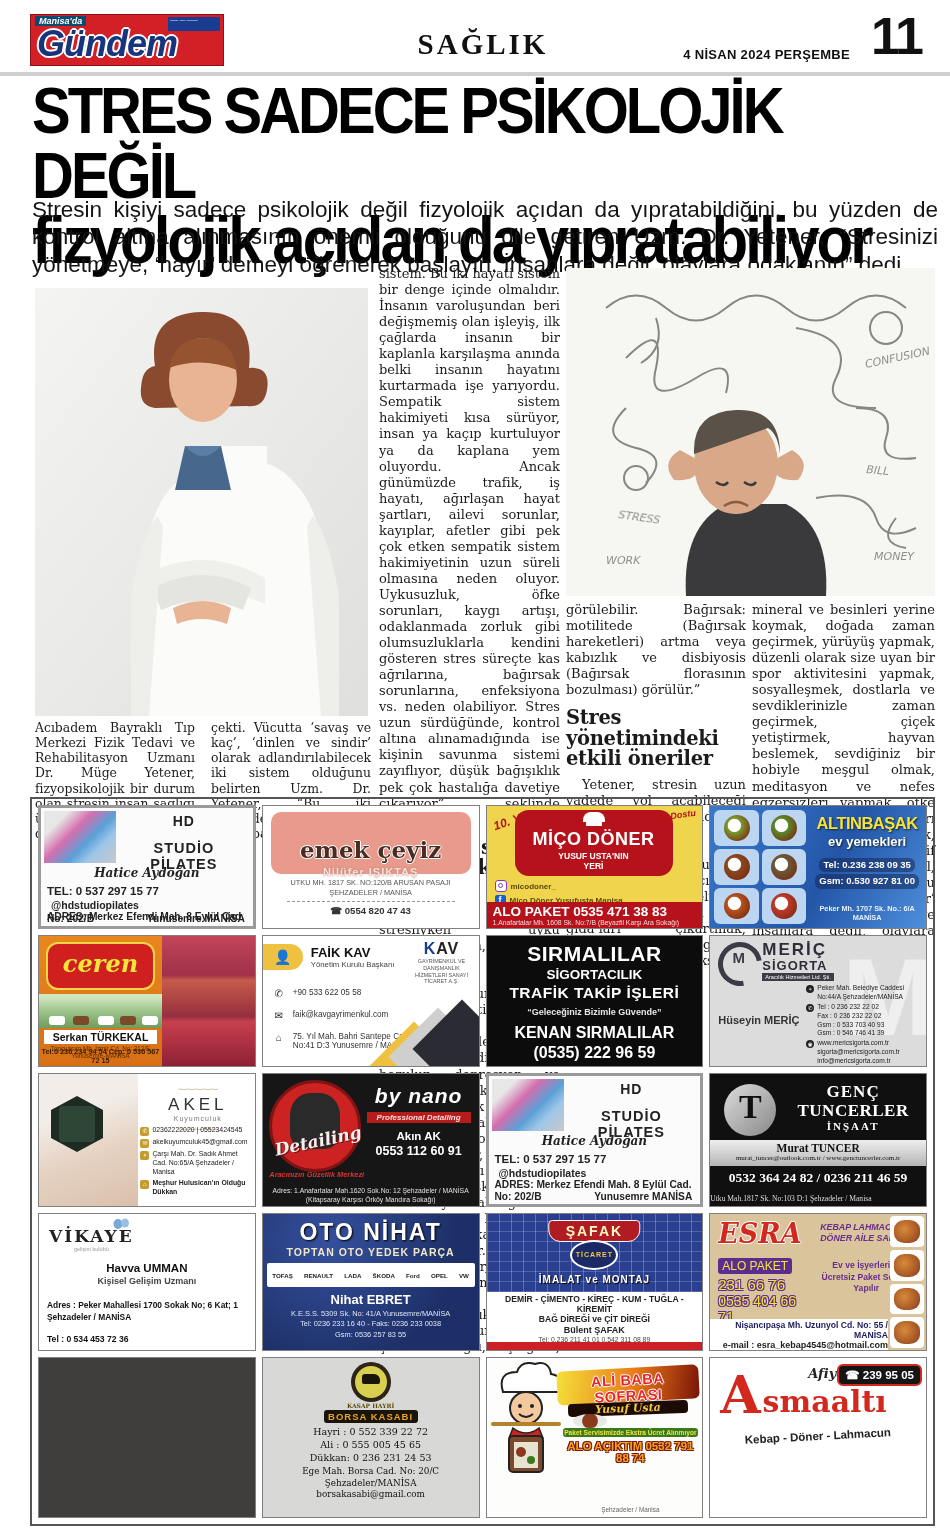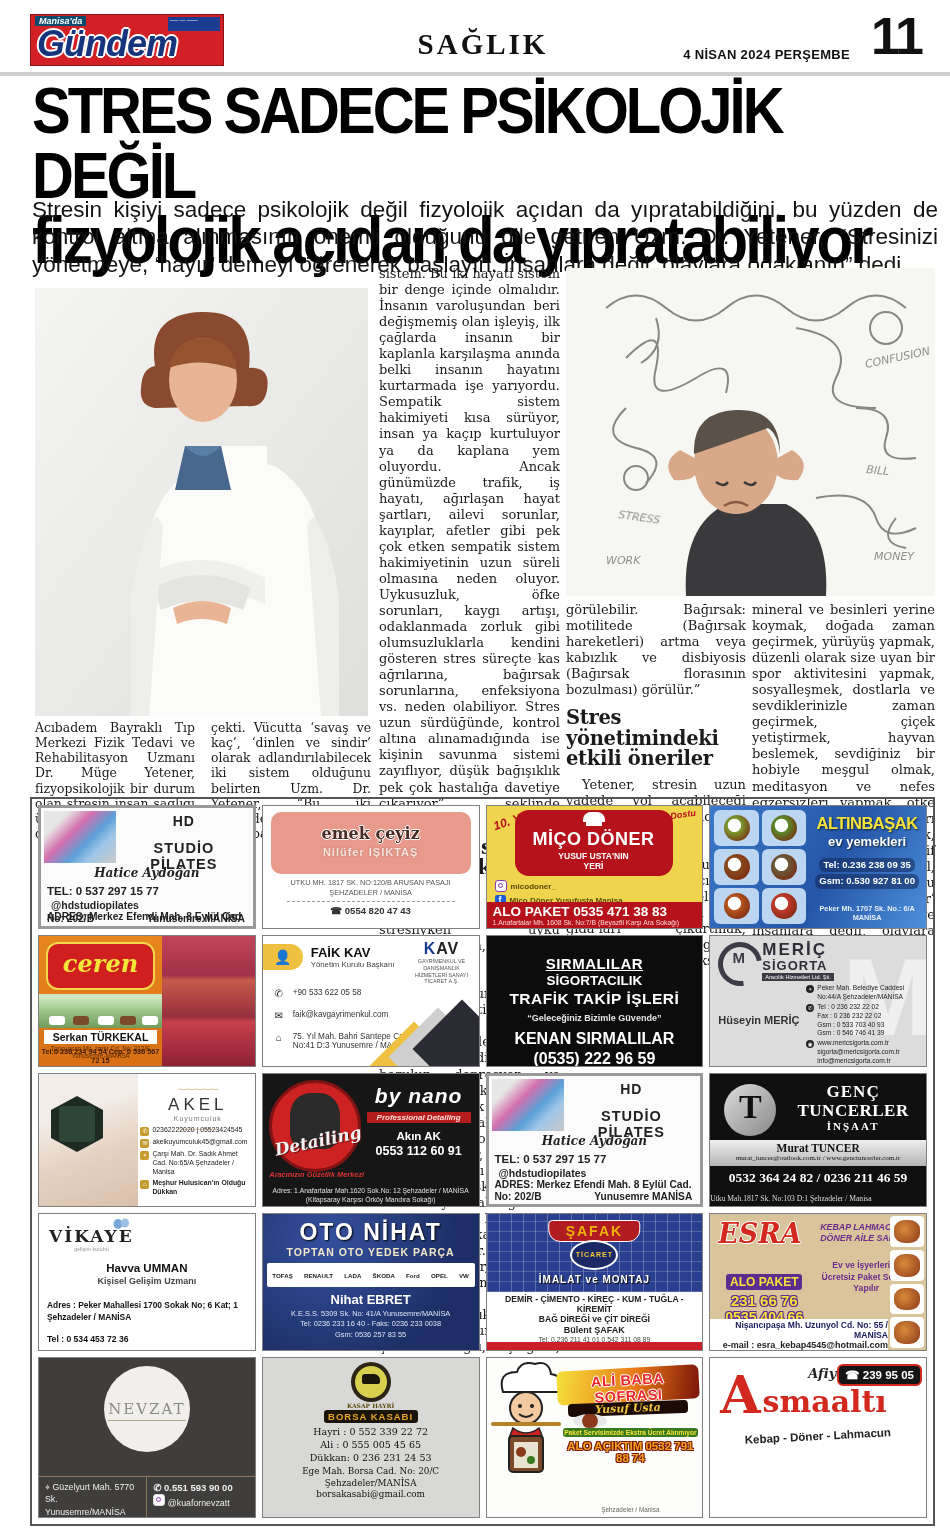--- a/index.html
+++ b/index.html
@@ -53,21 +53,21 @@
   .pil-studio{position:absolute;left:78px;top:32px;right:4px;text-align:center;font-weight:bold;font-size:14.5px;letter-spacing:1px;}
   .pil-name{position:absolute;left:0;right:0;top:58px;text-align:center;font-family:"DejaVu Serif",serif;font-style:italic;font-weight:bold;font-size:12px;}
   .pil-tel{position:absolute;left:6px;top:77px;font-weight:bold;font-size:11.5px;}
   .pil-insta{position:absolute;left:10px;top:91px;font-weight:bold;font-size:10.5px;}
   .pil-adr1{position:absolute;left:6px;top:103px;font-weight:bold;font-size:10.2px;}
   .pil-adr2{position:absolute;left:6px;bottom:2px;font-weight:bold;font-size:10.2px;}
   .pil-adr3{position:absolute;right:8px;bottom:2px;font-weight:bold;font-size:10.2px;}
 
   
   .emek-band{margin:6px 8px 4px 8px;background:#e89a8c;border-radius:10px;height:62px;text-align:center;}
-  .emek-title{font-family:"DejaVu Serif",serif;font-weight:bold;font-size:16px;color:#4a2c24;padding-top:12px;
+  .emek-title{font-family:"DejaVu Serif",serif;font-weight:bold;font-size:23px;color:#4a2c24;padding-top:24px;
               text-shadow:-1px 0 #fff,1px 0 #fff,0 1px #fff,0 -1px #fff;}
   .emek-name{color:#f6e3de;font-weight:bold;font-size:11px;letter-spacing:1px;margin-top:3px;text-shadow:0 0 2px #b06e62;}
   .emek-addr{text-align:center;font-size:7.3px;color:#555;line-height:1.35;}
   .emek-dash{border-top:1px dashed #999;margin:3px 24px;}
   .emek-tel{text-align:center;font-weight:bold;font-size:9.5px;color:#333;}
 
   
   .ad-mico{background:#f1d44d;}
   .mico-year{position:absolute;left:6px;top:8px;color:#b5121b;font-weight:bold;font-style:italic;font-size:12px;transform:rotate(-18deg);}
   .mico-friend{position:absolute;right:6px;top:6px;color:#b5121b;font-weight:bold;font-style:italic;font-size:9px;text-align:center;transform:rotate(-8deg);}
@@ -122,21 +122,21 @@
   .kav-logo .mark b{color:#1b3d91;}
   .kav-logo .sub{font-size:5.4px;color:#555;line-height:1.25;}
   .kav-row{position:absolute;left:10px;display:flex;gap:8px;align-items:flex-start;font-size:8.2px;color:#333;}
   .kav-ic{width:12px;text-align:center;font-size:10px;color:#222;}
   .kav-corner1{position:absolute;right:-18px;bottom:-18px;width:70px;height:70px;background:#2b2b33;transform:rotate(45deg);}
   .kav-corner2{position:absolute;right:6px;bottom:-26px;width:70px;height:70px;background:#cfcfcf;transform:rotate(45deg);}
   .kav-corner3{position:absolute;right:30px;bottom:-40px;width:70px;height:70px;background:#f0c040;transform:rotate(45deg);}
 
   
   .ad-sirma{background:#0c0c0c;color:#fff;text-align:center;}
-  .sirma-t{font-weight:bold;font-size:15px;letter-spacing:0.5px;margin-top:19px;text-decoration:underline;}
+  .sirma-t{font-weight:bold;font-size:21px;letter-spacing:0.5px;margin-top:6px;}
   .sirma-2{font-weight:bold;font-size:13.5px;margin-top:1px;}
   .sirma-3{font-weight:bold;font-size:15.5px;letter-spacing:0.5px;margin-top:2px;}
   .sirma-slogan{font-weight:bold;font-size:9px;margin-top:5px;color:#e8e8e8;}
   .sirma-name{font-weight:bold;font-size:16px;margin-top:7px;}
   .sirma-tel{font-weight:bold;font-size:16px;margin-top:2px;}
 
   
   .ad-meric{background:#dcdcdc;}
   .meric-wm{position:absolute;right:-8px;top:6px;font-size:110px;font-weight:bold;color:rgba(255,255,255,0.55);line-height:1;}
   .meric-logo{position:absolute;left:8px;top:6px;width:34px;height:34px;border:5px solid #3c3c46;border-radius:50%;border-right-color:transparent;transform:rotate(35deg);}
@@ -200,35 +200,35 @@
   .oto-t{font-weight:bold;font-size:23px;letter-spacing:2px;margin-top:5px;text-shadow:1px 1px 2px #000;}
   .oto-s{font-weight:bold;font-size:10.5px;color:#f0e8c8;letter-spacing:1px;}
   .oto-band{margin:5px 4px;background:#fff;border-radius:2px;display:flex;justify-content:space-around;align-items:center;height:24px;color:#222;}
   .oto-brand{font-weight:bold;font-size:6.2px;}
   .oto-name{font-weight:bold;font-size:13px;margin-top:1px;}
   .oto-adr{font-size:7.4px;color:#dfe5f5;line-height:1.4;margin-top:2px;}
 
   
   .safak-top{position:absolute;left:0;right:0;top:0;height:78px;background:#2a3f8f;
      background-image:repeating-linear-gradient(90deg,rgba(255,255,255,0.25) 0 1px,transparent 1px 12px),repeating-linear-gradient(0deg,rgba(255,255,255,0.18) 0 1px,transparent 1px 10px);}
-  .safak-ribbon{position:absolute;left:50%;top:6px;transform:translateX(-50%);background:#b01c22;color:#eab308;font-weight:bold;font-size:14px;letter-spacing:2px;padding:2px 16px;border-radius:4px 4px 12px 12px;border:1px solid #fff;}
+  .safak-ribbon{position:absolute;left:50%;top:6px;transform:translateX(-50%);background:#b01c22;color:#fef9c3;font-weight:bold;font-size:14px;letter-spacing:2px;padding:2px 16px;border-radius:4px 4px 12px 12px;border:1px solid #fff;}
   .safak-circle{position:absolute;left:50%;top:26px;transform:translateX(-50%);width:44px;height:26px;background:#1b2a66;border:2px solid #fff;border-radius:50%;color:#f3c73a;font-weight:bold;font-size:7px;text-align:center;line-height:26px;letter-spacing:1px;}
   .safak-imalat{position:absolute;left:0;right:0;top:60px;text-align:center;color:#fff;font-weight:bold;font-size:10px;letter-spacing:1px;text-shadow:1px 1px 1px #000;}
   .safak-body{position:absolute;left:0;right:0;top:78px;bottom:8px;background:#fff;text-align:center;color:#222;}
   .safak-l1{font-weight:bold;font-size:8.6px;margin-top:2px;}
   .safak-l2{font-weight:bold;font-size:8.6px;}
   .safak-nm{font-weight:bold;font-size:9px;margin-top:1px;}
   .safak-sm{font-size:6.8px;color:#444;line-height:1.35;}
   .safak-foot{position:absolute;left:0;right:0;bottom:0;height:8px;background:#cc2027;}
 
   
   .ad-esra{background:#d9c49c;}
   .esra-t{position:absolute;left:8px;top:4px;font-family:"DejaVu Serif",serif;font-weight:bold;font-style:italic;font-size:27px;color:#d2281e;text-shadow:-1px 0 #fff,1px 0 #fff,0 1px #fff,0 -1px #fff;}
   .esra-sub{position:absolute;left:110px;top:8px;width:100px;color:#6a2d8e;font-weight:bold;font-style:italic;font-size:8.8px;line-height:1.3;}
-  .esra-alo{position:absolute;left:8px;top:44px;width:92px;text-align:center;font-weight:bold;margin-top:16px;}
+  .esra-alo{position:absolute;left:8px;top:44px;width:92px;font-weight:normal;}
   .esra-alo .a{background:#5b2d8e;color:#f7e23b;font-size:12px;padding:1px 4px;border-radius:3px;display:inline-block;}
   .esra-alo .n1{color:#f7e23b;text-shadow:1px 1px 0 #5b2d8e,-1px -1px 0 #5b2d8e,1px -1px 0 #5b2d8e,-1px 1px 0 #5b2d8e;font-size:15px;margin-top:2px;}
   .esra-alo .n2{color:#f7e23b;text-shadow:1px 1px 0 #5b2d8e,-1px -1px 0 #5b2d8e,1px -1px 0 #5b2d8e,-1px 1px 0 #5b2d8e;font-size:14px;}
   .esra-serv{position:absolute;left:108px;top:46px;width:96px;text-align:center;color:#6a2d8e;font-weight:bold;font-size:8.6px;line-height:1.35;}
   .esra-foods{position:absolute;right:2px;top:2px;width:34px;bottom:2px;display:flex;flex-direction:column;gap:3px;}
   .esra-food{flex:1;background:#fff;border-radius:4px;position:relative;}
   .esra-food::after{content:"";position:absolute;left:4px;top:4px;right:4px;bottom:4px;border-radius:40%;background:radial-gradient(circle at 40% 40%,#d98a3a,#8a3a1a);}
   .esra-foot{position:absolute;left:0;right:38px;bottom:0;background:#fff;text-align:right;font-weight:bold;}
   .esra-foot .a1{font-size:8.6px;color:#1b1b5e;padding-top:1px;}
   .esra-foot .a2{font-size:9px;color:#222;}
@@ -676,33 +676,20 @@
           <div class="esra-food"></div>
           <div class="esra-food"></div>
       </div>
       <div class="esra-foot">
         <div class="a1">Nişancıpaşa Mh. Uzunyol Cd. No: 55 / MANİSA</div>
         <div class="a2">e-mail : esra_kebap4545@hotmail.com</div>
       </div>
     </div>
 
     <div class="ad ad-nevzat">
-      <div class="nev-circle">
-        <div class="nev-t">NEVZAT</div>
-      </div>
-      <div class="nev-bar">
-        <div class="nev-cell">
-          <span>⌖</span>
-          <span>Güzelyurt Mah. 5770 Sk.</span><br><span>Yunusemre/MANİSA</span>
-        </div>
-        <div class="nev-cell r">
-          <b><span>✆</span> <span>0.551 593 90 00</span></b><br>
-          <span class="ig-ic" style="border-color:#ddd"></span> <span>@kuafornevzatt</span>
-        </div>
-      </div>
     </div>
 
     <div class="ad ad-borsa">
       <div class="borsa-badge">
         <div class="ring"></div>
           <div class="inner"></div>
           <div class="bull"></div>
       </div>
       <div style="font-size:6px;color:#5b4a07;font-weight:bold">KASAP HAYRİ</div>
       <div class="borsa-ribbon">BORSA KASABI</div>

